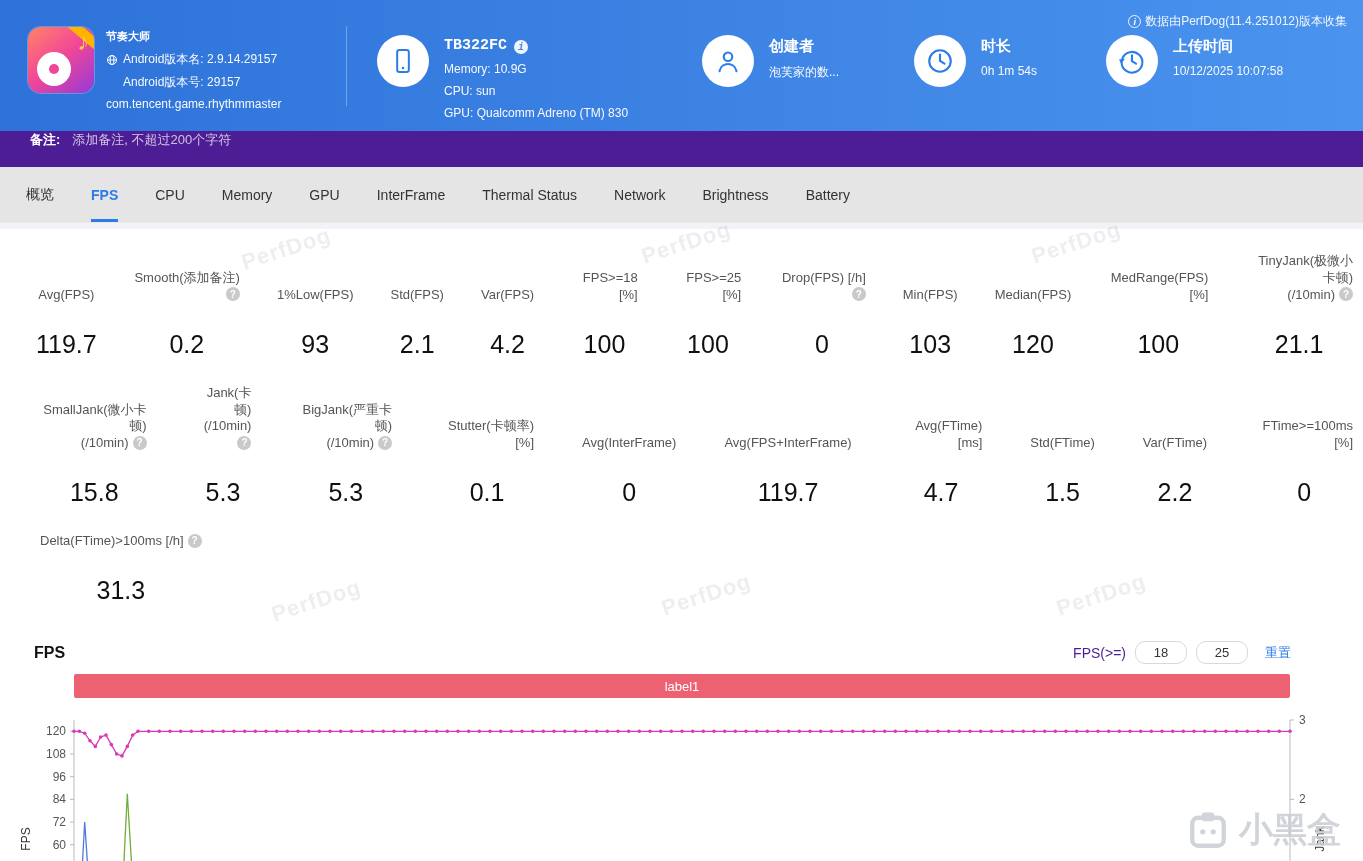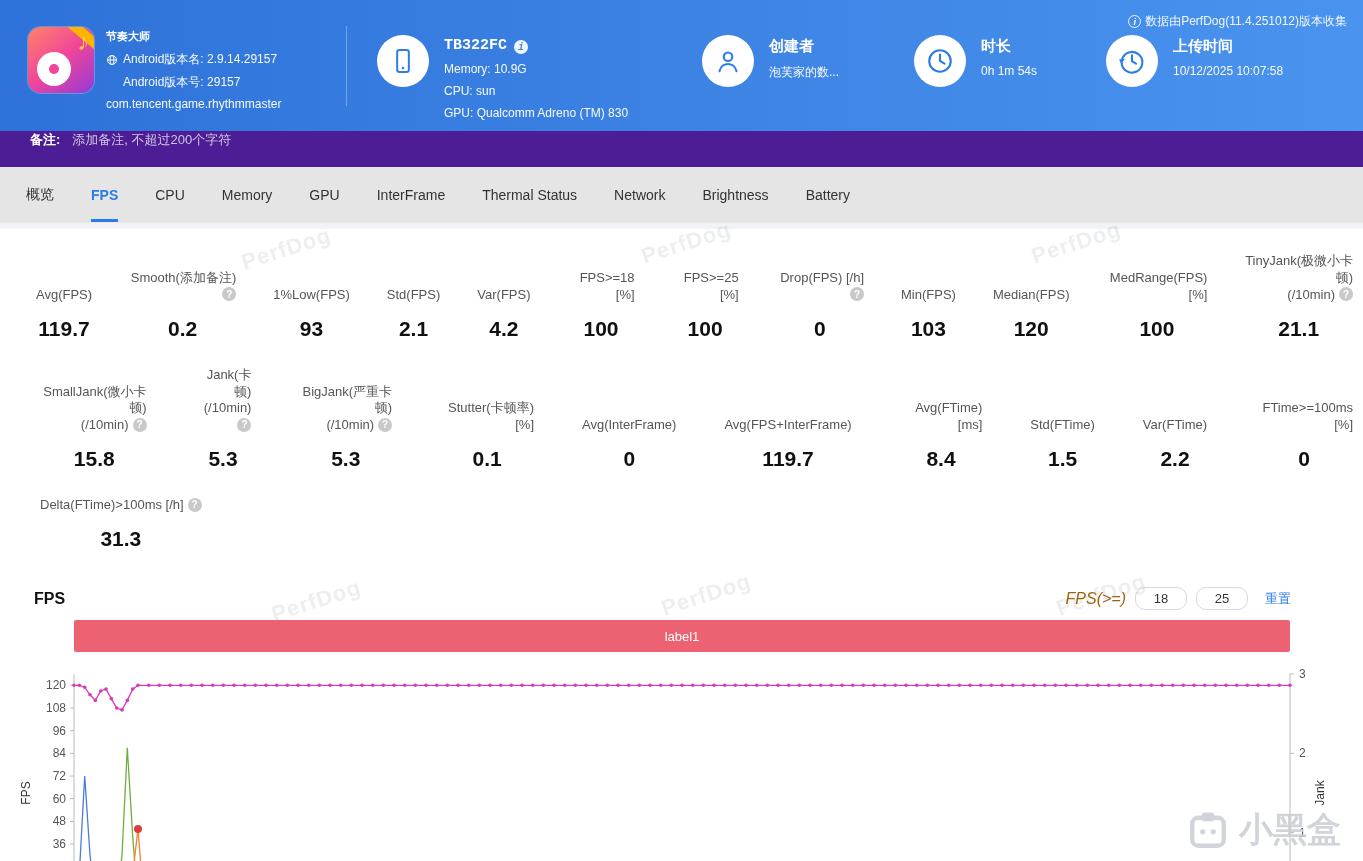--- a/index.html
+++ b/index.html
@@ -56,32 +56,32 @@
   .tab.active { color:#2b7ce9; font-weight:bold; border-bottom-color:#2b7ce9; }
   .band { height:6px; background:#f1f3f6; }
   
   .stats-panel { padding:24px 10px 4px 36px; position:relative; }
   .stat-row { display:flex; align-items:flex-end; margin-bottom:26px; }
   .stat-row.row0 { gap:37px; }
   .stat-row.row1 { gap:48px; padding-left:6px; }
   .stat-row.row2 { gap:40px; padding-left:4px; }
   .stat { display:flex; flex-direction:column; align-items:center; justify-content:flex-end; text-align:center; }
   .stat-label { font-size:13px; color:#555; white-space:pre-line; line-height:1.3;text-align:right; }
-  .stat-value { font-size:21px; font-weight:bold; color:#101010; margin-top:13px; }
+  .stat-value { font-size:25px; font-weight:normal; color:#101010; margin-top:26px; }
   .help { display:inline-flex; width:14px; height:14px; border-radius:50%; background:#c9c9c9; color:#fff;
     font-size:10px; font-weight:bold; align-items:center; justify-content:center; margin-left:4px; vertical-align:1px; cursor:pointer;}
   
   .fps-header { display:flex; align-items:center; justify-content:space-between; padding:6px 72px 10px 34px; }
   .fps-title { font-size:16px; font-weight:bold; color:#111; }
   .fps-filter { display:flex; align-items:center; gap:9px; }
-  .fps-filter-label { font-size:16px; color:#a16207;font-style:italic; }
+  .fps-filter-label { font-size:14px; color:#4c1d95; }
   .thr-input { width:52px; height:23px; border:1px solid #d9d9d9; border-radius:10px; text-align:center;
     font-size:13px; color:#333; outline:none; font-family:inherit;}
   .reset-link { font-size:13px; color:#2b7ce9; cursor:pointer; margin-left:8px; }
-  .label-banner { margin:0 0 10px 74px; width:1216px; height:32px; border-radius:2px;
+  .label-banner { margin:0 0 10px 74px; width:1216px; height:24px; border-radius:2px;
     color:#fff; font-size:13px; display:flex; align-items:center; justify-content:center; }
   
   .chart-wrap { margin-left:16px; position:relative; }
   
   .wm { position:absolute; font-size:22px; color:#7a7f88; opacity:.13; transform:rotate(-18deg);
     pointer-events:none; z-index:6; font-weight:bold; letter-spacing:1px;}
   .brand-wm { position:absolute; right:22px; bottom:8px; display:flex; align-items:center; gap:10px;
     color:#c9cdd3; font-size:34px; font-weight:bold; opacity:.85; z-index:7; pointer-events:none;}
 </style>
 </head>
@@ -273,21 +273,21 @@
       <div class="stat">
         <div class="stat-label"><span>Avg(InterFrame)</span></div>
         <div class="stat-value">0</div>
       </div>
       <div class="stat">
         <div class="stat-label"><span>Avg(FPS+InterFrame)</span></div>
         <div class="stat-value">119.7</div>
       </div>
       <div class="stat">
         <div class="stat-label"><span>Avg(FTime) [ms]</span></div>
-        <div class="stat-value">8.4</div>
+        <div class="stat-value">4.7</div>
       </div>
       <div class="stat">
         <div class="stat-label"><span>Std(FTime)</span></div>
         <div class="stat-value">1.5</div>
       </div>
       <div class="stat">
         <div class="stat-label"><span>Var(FTime)</span></div>
         <div class="stat-value">2.2</div>
       </div>
       <div class="stat">

